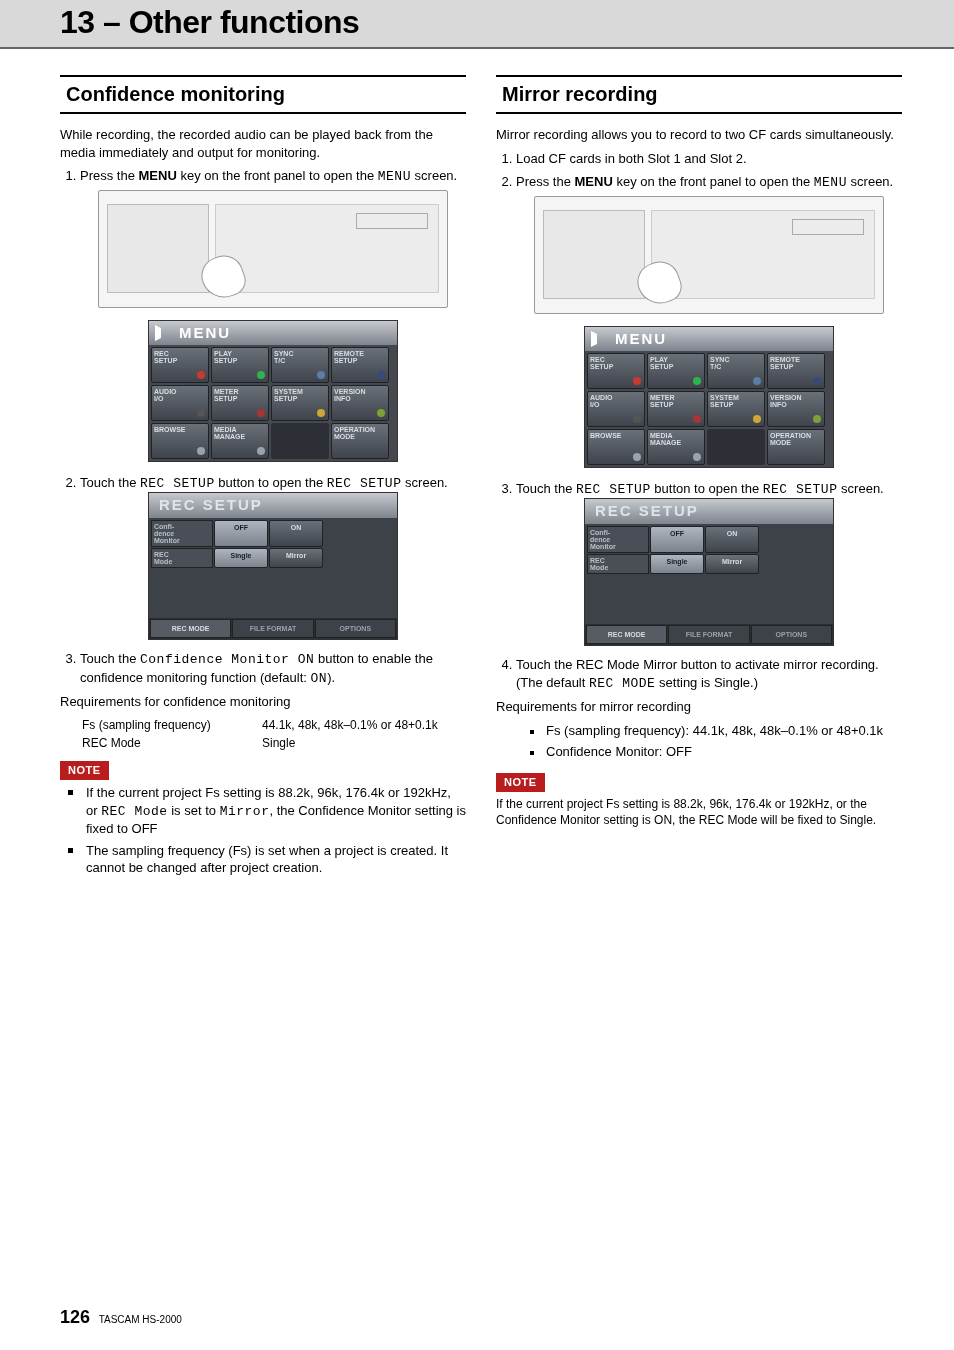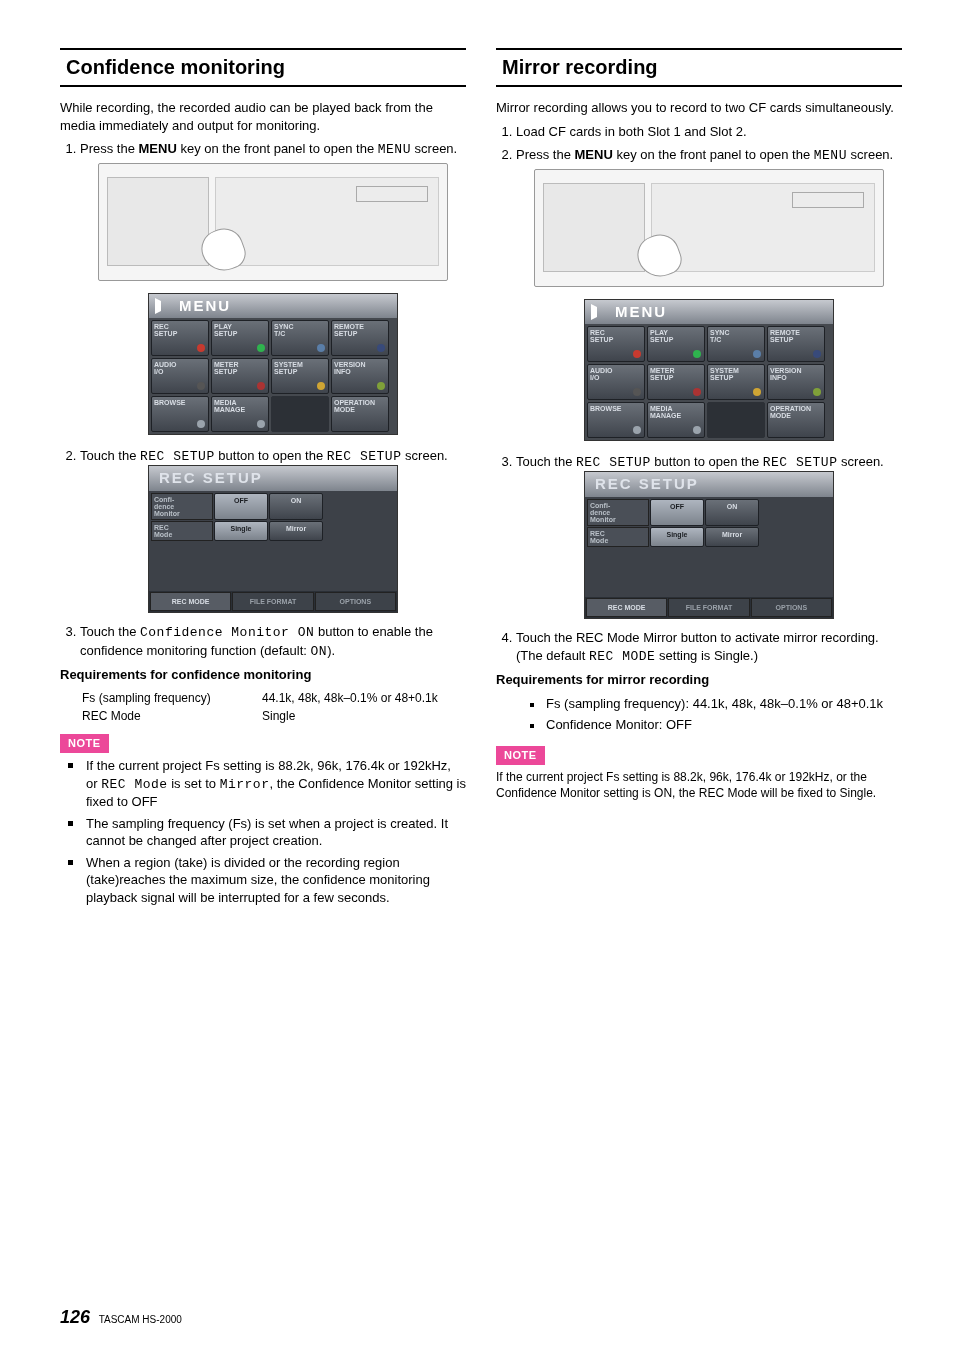--- a/index.html
+++ b/index.html
@@ -28,37 +28,40 @@
   .rec-shot{width:248px;margin:0 auto 10px;border:1px solid #333;background:#2a2f36}
   .rec-title{background:linear-gradient(#c6c9cf,#7e848d);color:#dfe3ea;font-weight:900;font-size:15px;padding:2px 6px;letter-spacing:2px;display:flex;align-items:center;gap:4px}
   .rec-body{background:#3d4148;min-height:96px;padding:2px}
   .rec-row{display:flex;align-items:stretch;margin-bottom:1px}
   .rec-lab{width:56px;background:#4a4f57;color:#b9c0c8;font-size:7px;font-weight:700;line-height:1;padding:2px 2px;border:1px solid #222}
   .rec-btn{width:48px;background:linear-gradient(#6a7078,#3f444c);border:1px solid #1e2126;color:#d8dde4;font-size:7px;font-weight:700;padding:2px 2px;margin-left:1px;text-align:center;border-radius:2px}
   .rec-btn.sel{background:linear-gradient(#aeb5bf,#7c838c);color:#1b1e22}
   .rec-tabs{display:flex;gap:1px;padding:1px;background:#2a2f36}
   .rec-tab{flex:1;background:#3d4249;color:#9aa1a9;font-size:7px;font-weight:700;text-align:center;padding:4px 0;border:1px solid #222}
   .rec-tab.on{background:#575c64;color:#d8dde4}
-  .req-head{font-weight:700;margin-top:6px}
+  .req-head{font-weight:400;margin-top:6px}
   .indent1{padding-left:22px}
   .tbl{display:flex;padding-left:22px;margin:2px 0;font-size:12px}
   .tbl .k{width:180px}
-  .note{display:inline-block;background:#ec4899;color:#fff;font-size:11px;font-weight:700;padding:2px 8px;margin-top:8px;letter-spacing:0.5px}
+  .note{display:inline-block;background:#b91c1c;color:#fff;font-size:11px;font-weight:700;padding:2px 8px;margin-top:8px;letter-spacing:0.5px}
   ul.dots{list-style:none;padding-left:20px;margin:4px 0}
   ul.dots>li{position:relative;margin-bottom:4px;padding-left:6px}
   ul.dots>li:before{content:"";position:absolute;left:-10px;top:8px;width:4px;height:4px;background:#000}
   ul.dots.bold>li:before{left:-12px;top:6px;width:5px;height:5px}
   .footer{position:absolute;left:60px;bottom:22px;font-size:10px}
-  .footer .pg{font-size:18px;font-weight:900;font-style:italic;margin-right:6px}
+  .footer .pg{font-size:18px;font-weight:900;margin-right:6px}
   .tiny{font-size:12px}
 </style>
 </head>
 <body>
 
 <div class="page">
+  <div class="title-band">
+    <h1>13 – Other functions</h1>
+  </div>
 
   <div class="cols">
 
     <div class="col">
       <h2 class="sec-head">Confidence monitoring</h2>
       <p>While recording, the recorded audio can be played back from the media immediately and output for monitoring.</p>
       <ol class="steps">
         <li>
           <span>Press the </span><b>MENU</b><span> key on the front panel to open the </span><span class="mono">MENU</span><span> screen.</span>
           <div class="device-img">
@@ -126,21 +129,20 @@
           <div>44.1k, 48k, 48k–0.1% or 48+0.1k</div>
         </div>
       <div class="tbl">
           <div class="k">REC Mode</div>
           <div>Single</div>
         </div>
       <div class="note">NOTE</div>
       <ul class="dots bold" id="left-notes">
           <li><span>If the current project Fs setting is 88.2k, 96k, 176.4k or 192kHz, or </span><span class="mono">REC Mode</span><span> is set to </span><span class="mono">Mirror</span><span>, the Confidence Monitor setting is fixed to OFF</span></li>
           <li>The sampling frequency (Fs) is set when a project is created. It cannot be changed after project creation.</li>
-          <li>When a region (take) is divided or the recording region (take)reaches the maximum size, the confidence monitoring playback signal will be interrupted for a few seconds.</li>
         </ul>
     </div>
 
     <div class="col">
       <h2 class="sec-head">Mirror recording</h2>
       <p>Mirror recording allows you to record to two CF cards simultaneously.</p>
       <ol class="steps">
         <li>Load CF cards in both Slot 1 and Slot 2.</li>
         <li>
           <span>Press the </span><b>MENU</b><span> key on the front panel to open the </span><span class="mono">MENU</span><span> screen.</span>

